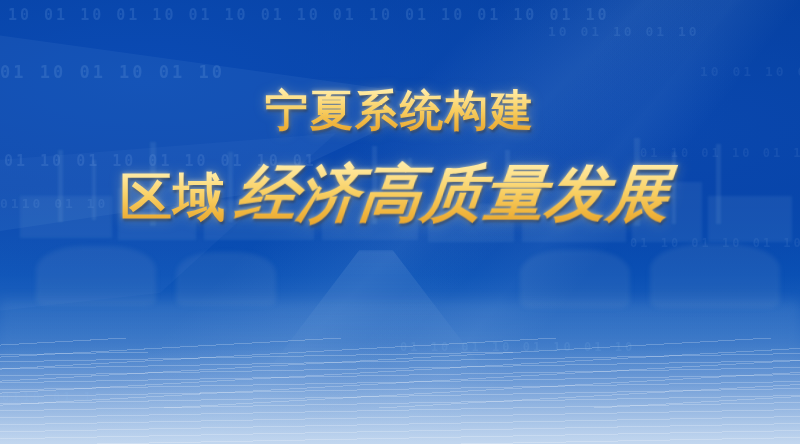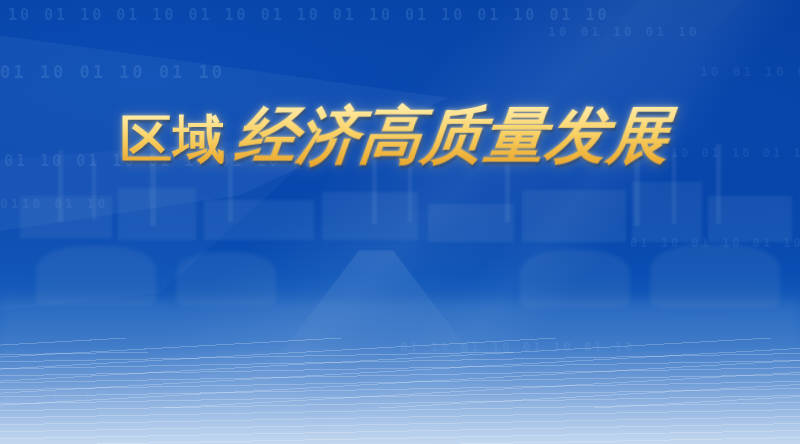--- a/index.html
+++ b/index.html
@@ -256,20 +256,23 @@
       <div class="binrow" style="left: 700px; top: 64px; font-size: 13px; color: rgba(150, 190, 240, 0.1);">10 01 10 01</div>
       <div class="binrow" style="left: 640px; top: 146px; font-size: 12px; color: rgba(150, 190, 240, 0.1);">01 10 01 10 01 10 01 10</div>
       <div class="binrow" style="left: 0px; top: 196px; font-size: 13px; color: rgba(150, 190, 240, 0.12);">0110 01 10</div>
       <div class="binrow" style="left: 400px; top: 340px; font-size: 12px; color: rgba(150, 190, 240, 0.13);">01 10 01 10 01 10 01 10</div>
       <div class="binrow" style="left: 630px; top: 236px; font-size: 12px; color: rgba(150, 190, 240, 0.1);">01 10 01 10 01 10</div>
       <div class="binrow" style="left: 2px; top: 390px; font-size: 12px; color: rgba(150, 190, 240, 0.14);">0110 01 10</div>
     </div>
 
   <div id="headline">
 
+    <div class="hl-line">
+      <span id="line1" class="gold">宁夏系统构建</span>
+    </div>
 
     <div class="hl-line" id="line2">
       <span class="gold seg-plain">区域</span>
       <span class="gold seg-brush">经济高质量发展</span>
     </div>
 
 
   </div>
 </div>
 

